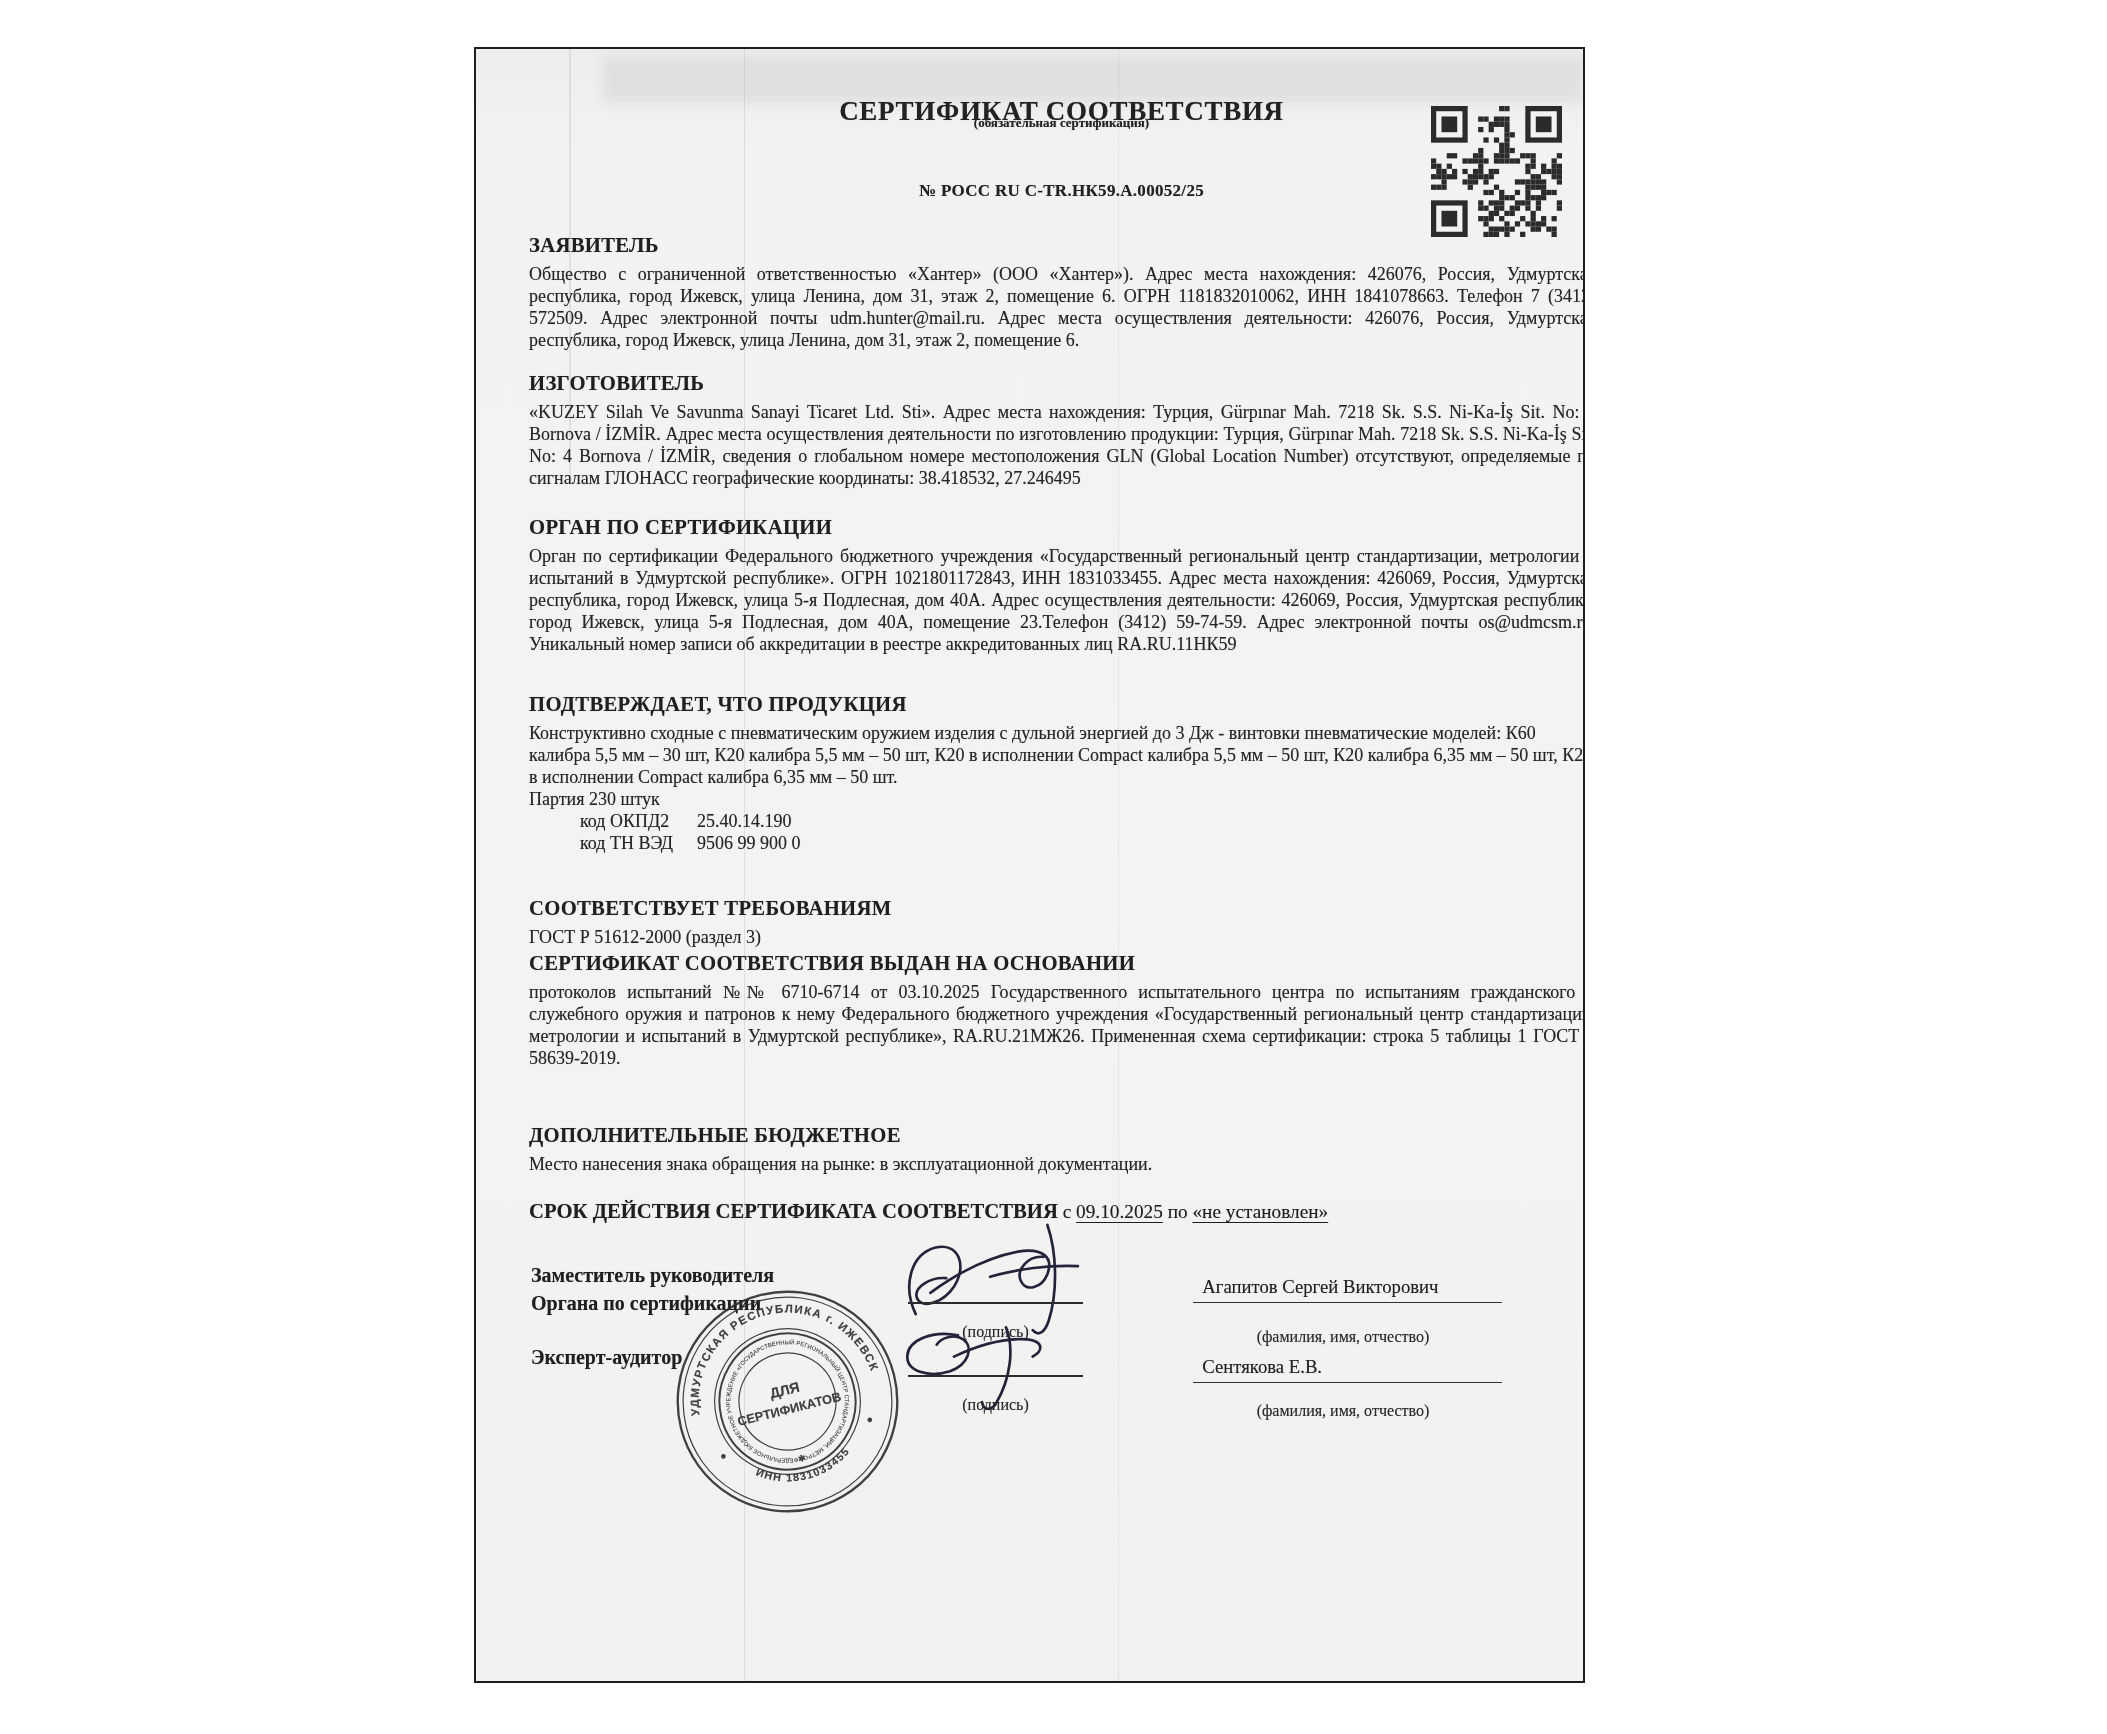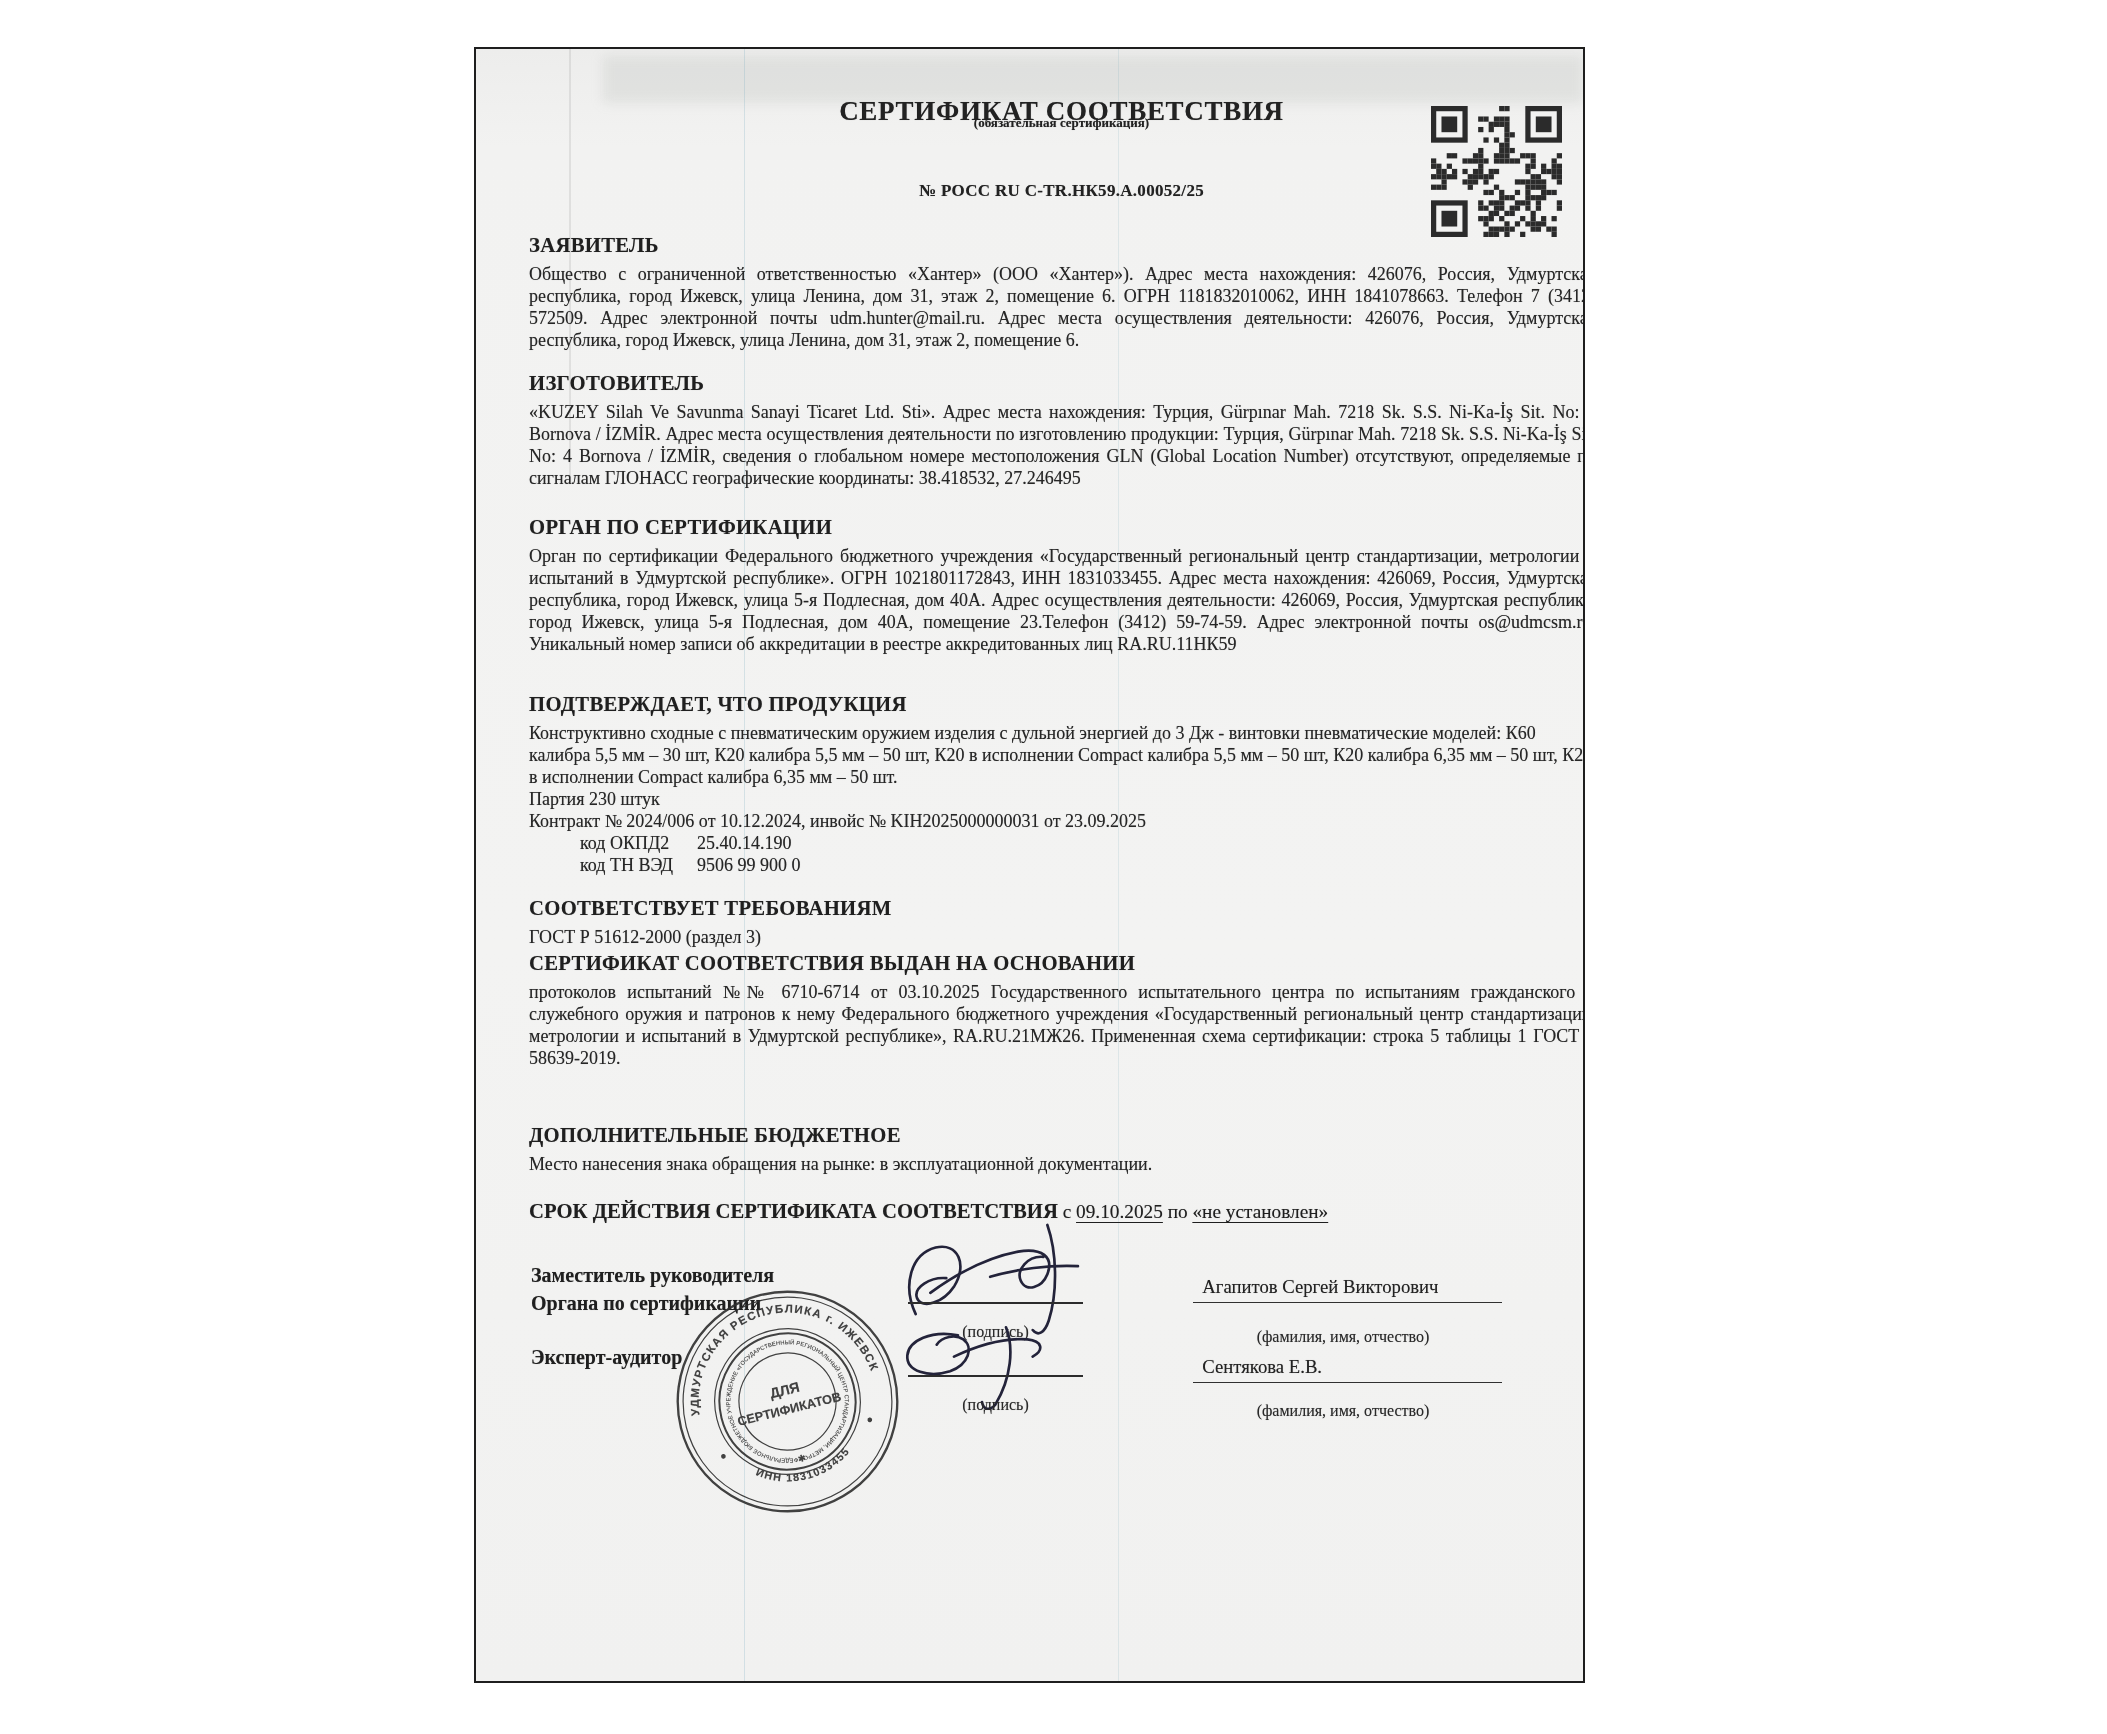--- a/index.html
+++ b/index.html
@@ -256,21 +256,20 @@
 
   <div class="sec" style="top:467px">
     <h3>ОРГАН ПО СЕРТИФИКАЦИИ</h3>
     <p>Орган по сертификации Федерального бюджетного учреждения «Государственный региональный центр стандартизации, метрологии и испытаний в Удмуртской республике». ОГРН 1021801172843, ИНН 1831033455. Адрес места нахождения: 426069, Россия, Удмуртская республика, город Ижевск, улица 5-я Подлесная, дом 40А. Адрес осуществления деятельности: 426069, Россия, Удмуртская республика, город Ижевск, улица 5-я Подлесная, дом 40А, помещение 23.Телефон (3412) 59-74-59. Адрес электронной почты os@udmcsm.ru. Уникальный номер записи об аккредитации в реестре аккредитованных лиц RA.RU.11НК59</p>
   </div>
 
   <div class="sec" style="top:644px">
     <h3>ПОДТВЕРЖДАЕТ, ЧТО ПРОДУКЦИЯ</h3>
     <p class="left">Конструктивно сходные с пневматическим оружием изделия с дульной энергией до 3 Дж - винтовки пневматические моделей: К60 калибра 5,5 мм – 30 шт, К20 калибра 5,5 мм – 50 шт, К20 в исполнении Compact калибра 5,5 мм – 50 шт, К20 калибра 6,35 мм – 50 шт, К20 в исполнении Compact калибра 6,35 мм – 50 шт.</p>
     <div class="plain">Партия 230 штук</div>
-    <div class="plain">Контракт № 2024/006 от 10.12.2024, инвойс № KIH2025000000031 от 23.09.2025</div>
     <div class="code-row">
       <span class="lbl">код ОКПД2</span>
       <span>25.40.14.190</span>
     </div>
     <div class="code-row">
       <span class="lbl">код ТН ВЭД</span>
       <span>9506 99 900 0</span>
     </div>
   </div>
 

